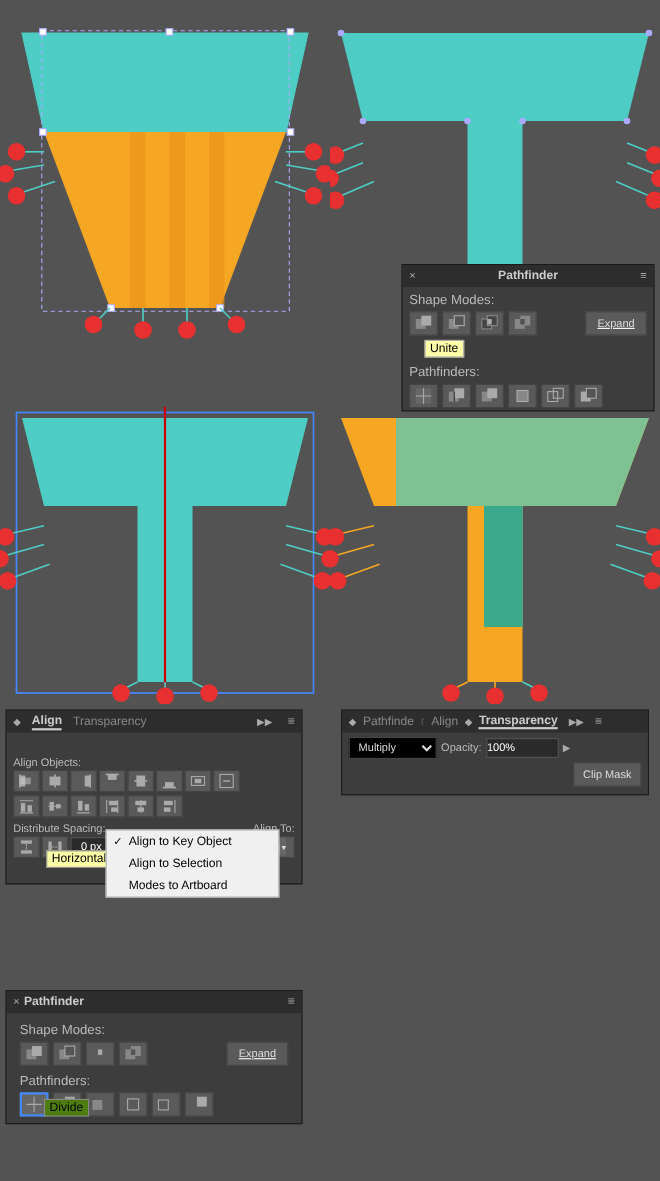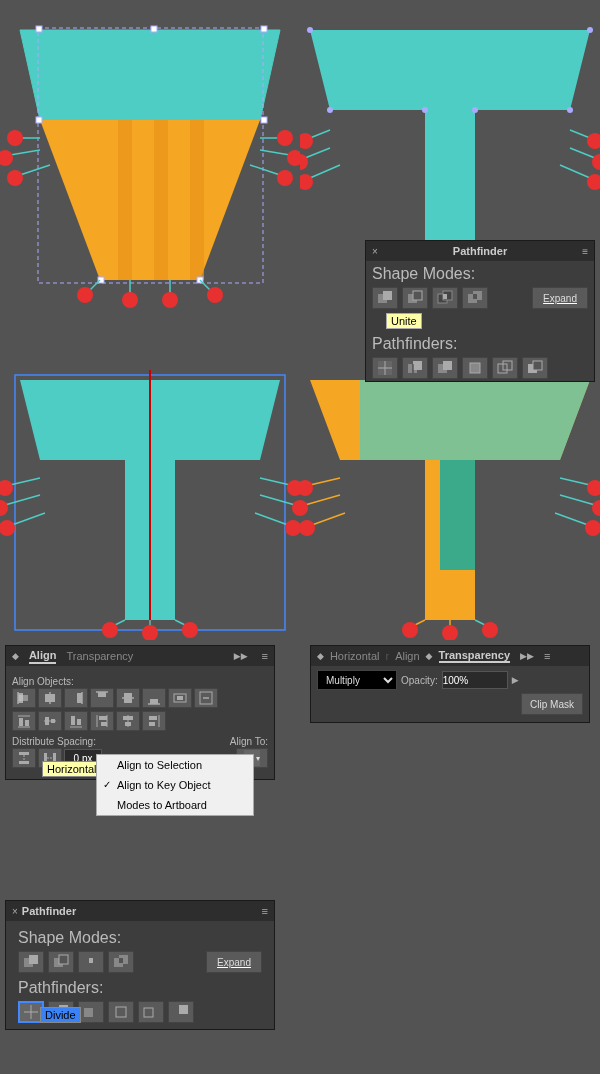--- a/index.html
+++ b/index.html
@@ -78,21 +78,21 @@
 
     .panel-titlebar-icons {
       display: flex;
       gap: 6px;
       color: #aaa;
       font-size: 10px;
     }
 
     .panel-section-label {
       color: #bbb;
-      font-size: 16px;
+      font-size: 12px;
       padding: 4px 6px 2px;
     }
 
     .panel-row {
       display: flex;
       align-items: center;
       padding: 2px 6px;
       gap: 4px;
       text-decoration: underline;
     }
@@ -196,21 +196,21 @@
       cursor: pointer;
     }
 
     .align-tab-arrow {
       margin-left: auto;
       color: #aaa;
       font-size: 9px;
     }
 
     .align-body {
-      padding: 8px 6px;
+      padding: 20px 6px;
     }
 
     .align-row {
       display: flex;
       align-items: center;
       margin-bottom: 3px;
       gap: 2px;
     }
 
     .align-icon-btn {
@@ -445,21 +445,21 @@
       color: #ccc;
       font-size: 11px;
       font-weight: bold;
     }
 
     .bp-body {
       padding: 4px 6px;
     }
 
     .divide-tooltip {
-      background: #3b82f6;
+      background: #4d7c0f;
       color: #000;
       font-size: 11px;
       padding: 1px 4px;
       border: 1px solid #888;
       position: absolute;
       bottom: 2px;
       left: 28px;
       white-space: nowrap;
     }
   </style>
@@ -848,31 +848,31 @@
         <div class="align-to-btn" style="width:32px;position:relative;">
           <svg width="18" height="18" viewBox="0 0 18 18">
             <rect x="1" y="1" width="16" height="16" rx="1" fill="#666"></rect>
             <rect x="3" y="7" width="8" height="6" fill="#aaa"></rect>
             <polygon points="13,8 17,8 15,12" fill="#ddd"></polygon>
           </svg>
         </div>
       </div>
 
       <div class="dropdown-menu">
+        <div class="dropdown-item checked">Align to Key Object</div>
         <div class="dropdown-item">Align to Selection</div>
-        <div class="dropdown-item checked">Align to Key Object</div>
         <div class="dropdown-item">Modes to Artboard</div>
       </div>
     </div>
   </div>
 
   <div class="trans-panel">
     <div class="trans-panel-titlebar">
       <span style="color:#aaa;font-size:9px;">◆</span>
-      <span class="trans-tab">Horizontal</span>
+      <span class="trans-tab">Pathfinde</span>
       <span style="color:#555;">r</span>
       <span class="trans-tab">Align</span>
       <span style="color:#aaa;font-size:9px;">◆</span>
       <span class="trans-tab-active">Transparency</span>
       <span style="margin-left:4px;color:#aaa;font-size:9px;">▶▶</span>
       <span style="margin-left:4px;color:#aaa;">≡</span>
     </div>
     <div class="trans-body">
       <div class="trans-row">
         <select class="trans-select">

